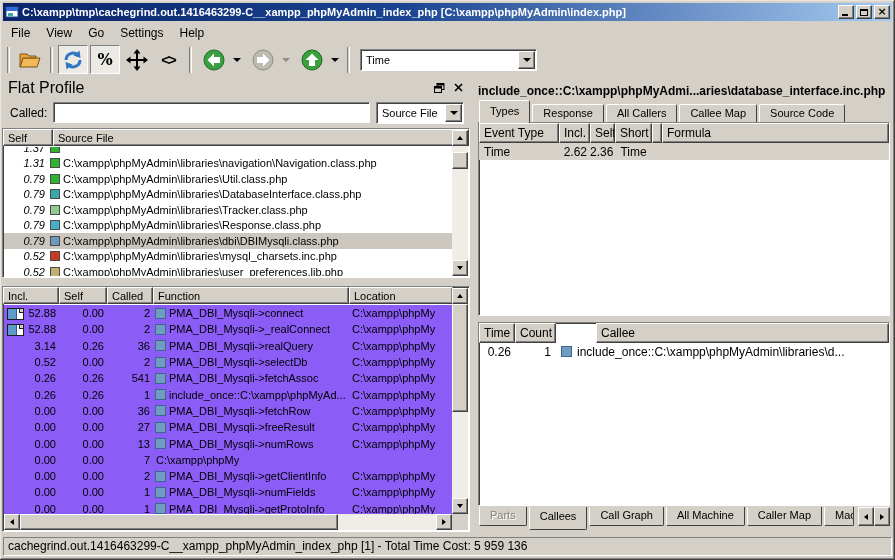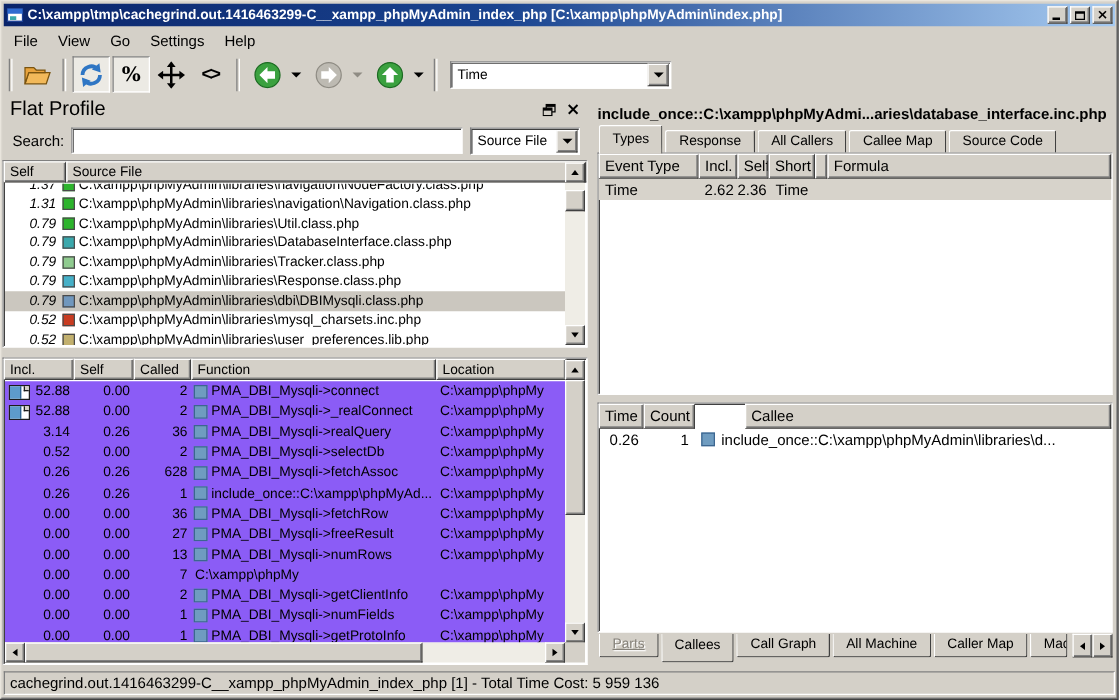--- a/index.html
+++ b/index.html
@@ -92,21 +92,21 @@
   .tabs-top { position: absolute; left: 479px; top: 100px; right: 5px; height: 23px; display: flex; align-items: flex-end; }
   .tab { height: 19px; line-height: 17px; padding: 0 10px; background: #d4d0c8; font-size: 11px;
     border: 1px solid #404040; border-left-color: #fff; border-top-color: #fff; border-bottom: none; margin-right: 2px;
     border-radius: 2px 2px 0 0; white-space: nowrap; }
   .tab.active { height: 23px; line-height: 21px; position: relative; z-index: 2; }
   .tabs-bottom { position: absolute; left: 479px; top: 507px; right: 5px; height: 24px; display: flex; align-items: flex-start; overflow: hidden; padding-right: 34px; }
   .tabb { height: 19px; line-height: 17px; padding: 0 10px; background: #d4d0c8; font-size: 11px;
     border: 1px solid #404040; border-left-color: #fff; border-bottom-color: #404040; border-top: none; margin-right: 2px;
     border-radius: 0 0 2px 2px; white-space: nowrap; }
   .tabb.active { height: 23px; line-height: 19px; position: relative; z-index: 2; }
-  .tabb.disabled { color: #86827a; text-shadow: 1px 1px 0 #fff; text-decoration: underline; }
+  .tabb.disabled { color: #86827a; text-shadow: 1px 1px 0 #fff; }
   .tabb.clipped { width: 50px; padding-right: 0; overflow: hidden; }
   .tab-scroll { position: absolute; top: 507px; right: 5px; display: flex; }
   .tab-scroll .sb-btn { position: static; width: 16px; height: 19px; }
   .event-box { position: absolute; left: 478px; top: 122px; right: 5px; height: 194px; }
   .callee-box { position: absolute; left: 478px; top: 322px; right: 5px; height: 184px; }
   .rt-head { display: flex; height: 20px; font-size: 12px; }
   .rt-head .hcell { font-size: 12px; }
   .ev-row { height: 17px; background: #d7d3cb; display: flex; align-items: center; font-size: 12px; white-space: nowrap; }
   .ev-event { width: 80px; flex: none; padding-left: 5px; }
   .ev-incl { width: 31px; flex: none; text-align: right; padding-right: 3px; }
@@ -245,41 +245,40 @@
     </span>
     <span class="dk-btn">
       <svg width="9" height="9">
           <line x1="1" y1="1" x2="8" y2="8" stroke="#000" stroke-width="1.6"></line>
           <line x1="8" y1="1" x2="1" y2="8" stroke="#000" stroke-width="1.6"></line>
         </svg>
     </span>
   </div>
 
   <div class="search-row">
-    <label>Search:</label>
+    <label>Called:</label>
     <input class="search-input" type="text" value="" style="">
     <span class="combo group-combo">
       <span class="combo-text">Source File</span>
       <span class="combo-btn">
           <span class="tri-dn"></span>
         </span>
     </span>
   </div>
 
   <div class="flat-box sunken">
     <div class="flat-head" id="flat-head">
         <div class="hcell" style="width: 50px; flex: 0 0 auto;">Self</div>
         <div class="hcell" style="flex: 1 1 0%;">Source File</div>
       </div>
     <div class="flat-viewport">
         <div class="flat-inner" id="flat-rows">
           <div class="flat-row">
             <span class="fp-self">1.37</span>
             <span class="sq" style="background: rgb(44, 180, 44);"></span>
-            <span class="fp-path">C:\xampp\phpMyAdmin\libraries\navigation\NodeFactory.class.php</span>
           </div>
           <div class="flat-row">
             <span class="fp-self">1.31</span>
             <span class="sq" style="background: rgb(44, 180, 44);"></span>
             <span class="fp-path">C:\xampp\phpMyAdmin\libraries\navigation\Navigation.class.php</span>
           </div>
           <div class="flat-row">
             <span class="fp-self">0.79</span>
             <span class="sq" style="background: rgb(44, 180, 44);"></span>
             <span class="fp-path">C:\xampp\phpMyAdmin\libraries\Util.class.php</span>
@@ -379,21 +378,21 @@
             <div class="fc-called">2</div>
             <div class="fc-fn">
               <span class="sq2"></span>
               <span>PMA_DBI_Mysqli-&gt;selectDb</span>
             </div>
             <div class="fc-loc">C:\xampp\phpMy</div>
           </div>
           <div class="func-row">
             <div class="fc-incl"><span>0.26</span></div>
             <div class="fc-self">0.26</div>
-            <div class="fc-called">628</div>
+            <div class="fc-called">541</div>
             <div class="fc-fn">
               <span class="sq2"></span>
               <span>PMA_DBI_Mysqli-&gt;fetchAssoc</span>
             </div>
             <div class="fc-loc">C:\xampp\phpMy</div>
           </div>
           <div class="func-row">
             <div class="fc-incl"><span>0.26</span></div>
             <div class="fc-self">0.26</div>
             <div class="fc-called">1</div>

